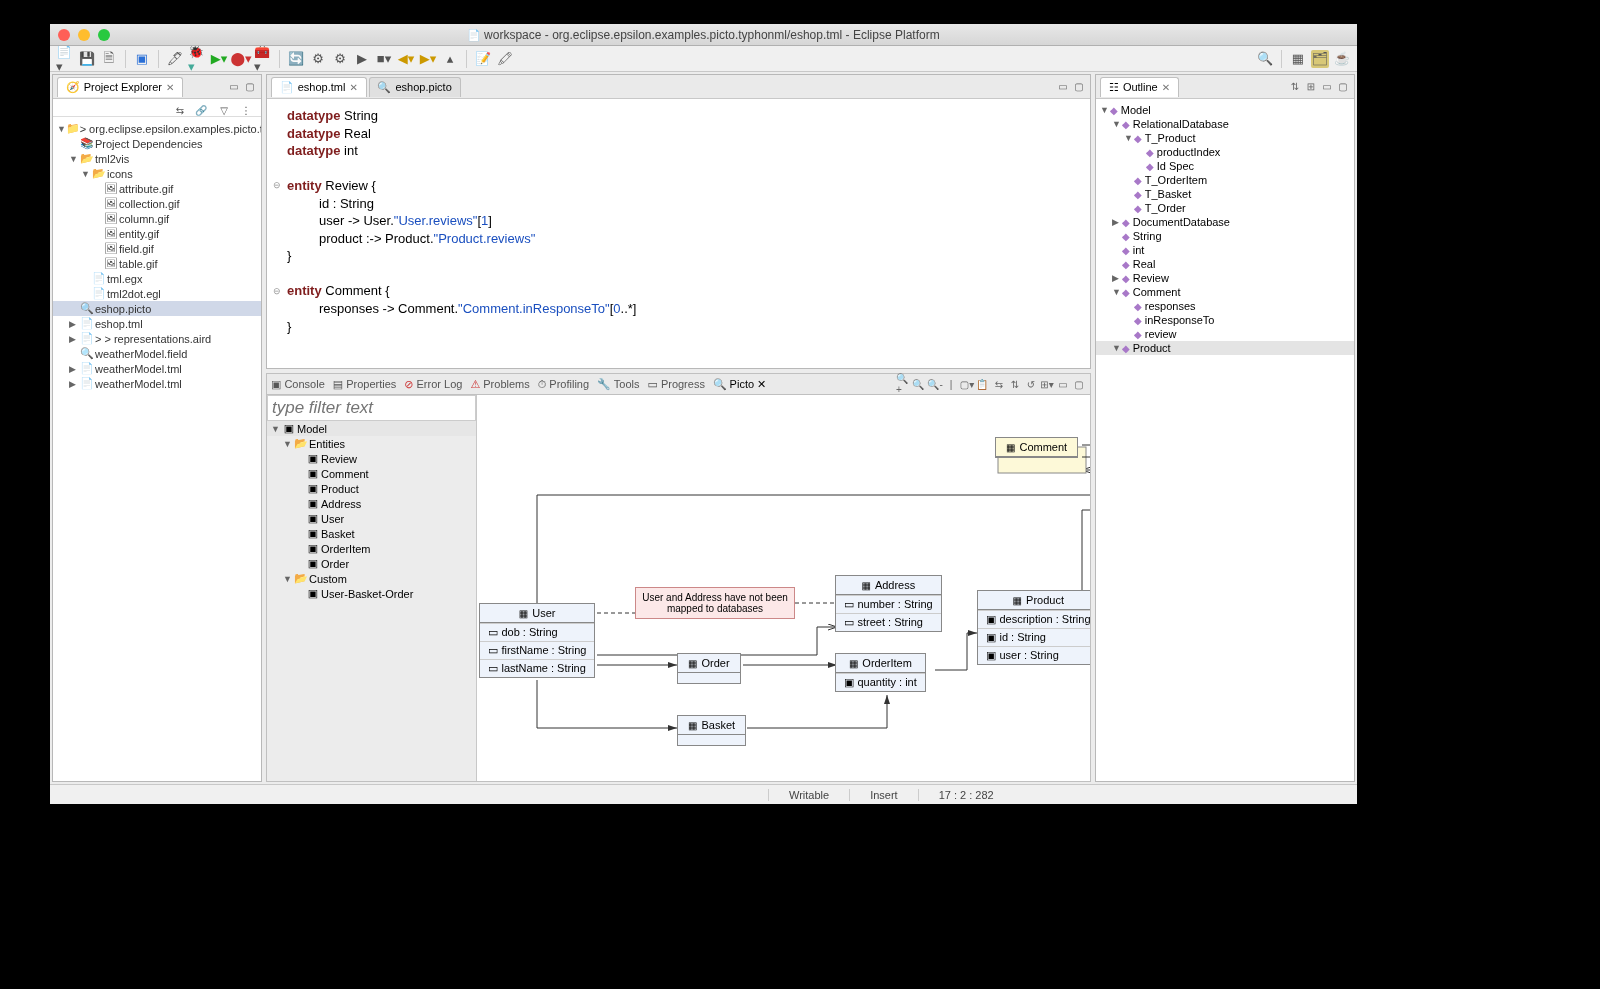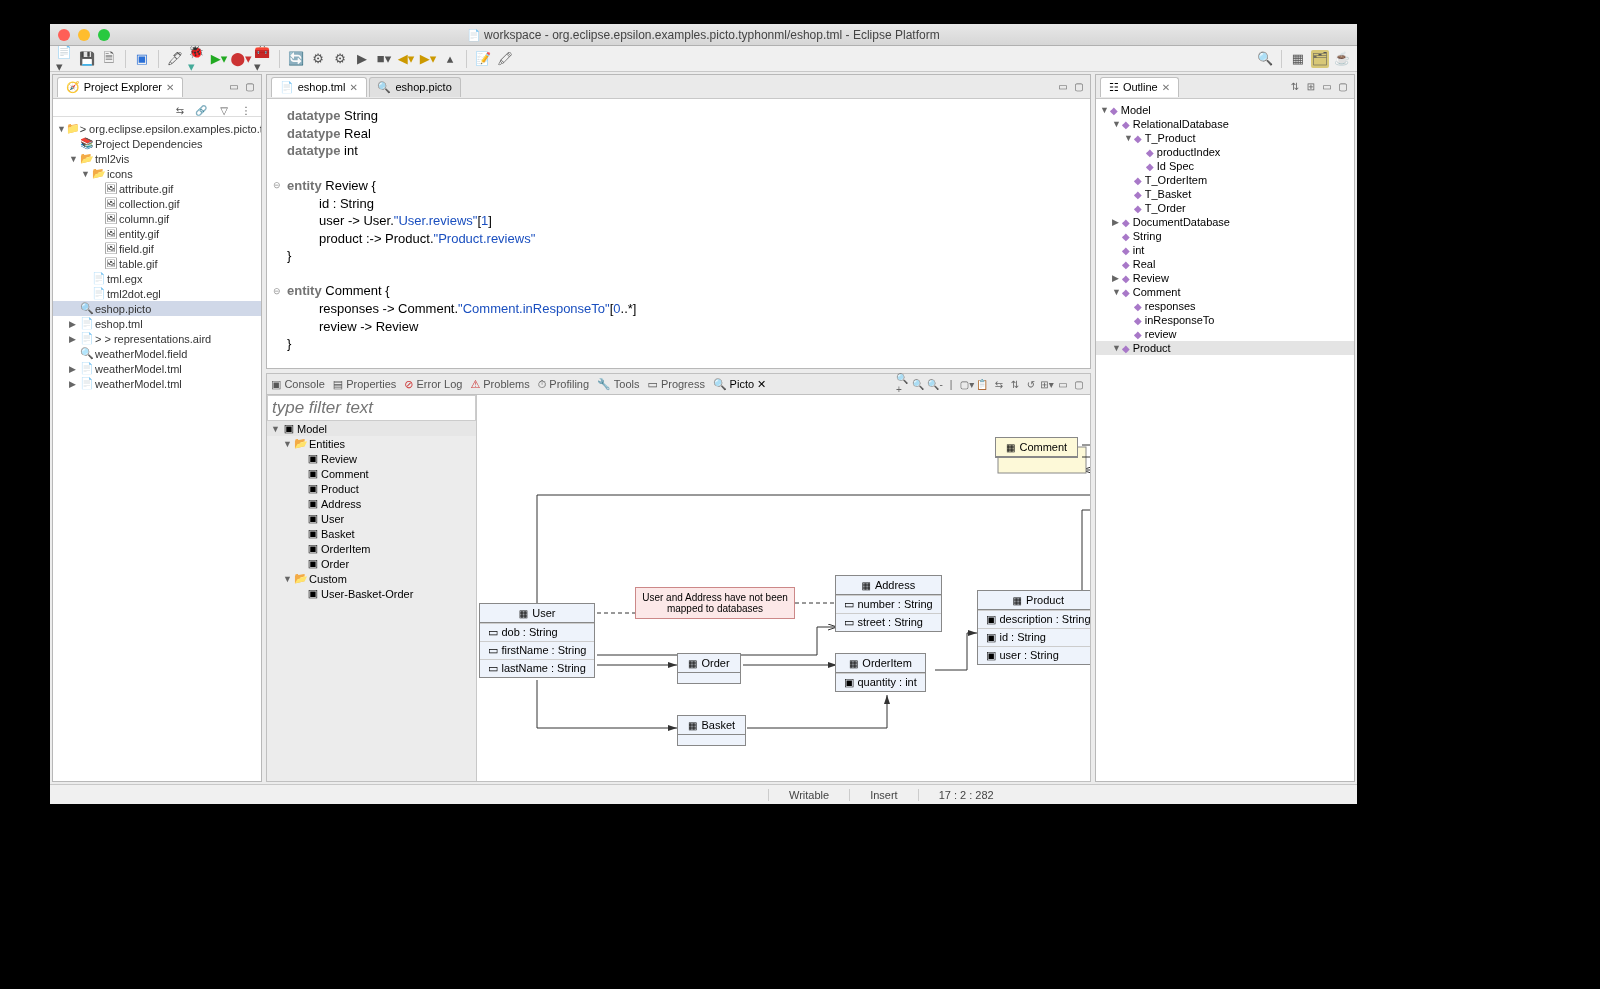--- a/index.html
+++ b/index.html
@@ -31,21 +31,21 @@
 .tree-node.sel { background: #d0d8e8; }
 .tree-node .arrow { width: 10px; font-size: 9px; color: #666; display: inline-block; }
 .tree-node .icon { width: 16px; font-size: 11px; text-align: center; }
 .indent0 { padding-left: 4px; } .indent1 { padding-left: 16px; } .indent2 { padding-left: 28px; } .indent3 { padding-left: 40px; }
 
 
 .center-col { flex: 1; display: flex; flex-direction: column; margin: 2px; min-width: 0; }
 .editor-area { height: 295px; display: flex; flex-direction: column; }
 .editor { flex: 1; background: #fff; font-family: "Menlo", "Consolas", monospace; font-size: 13px; padding: 8px 20px; overflow: auto; position: relative; line-height: 1.35; }
 .editor .fold { position: absolute; left: 6px; color: #999; font-size: 9px; cursor: pointer; }
-.kw { color: #737373; font-weight: bold; }
+.kw { color: #7f1d1d; font-weight: bold; }
 .str { color: #1a4fbf; }
 .num { color: #1a4fbf; }
 
 
 .bottom-area { flex: 1; display: flex; flex-direction: column; margin-top: 4px; }
 .views-tabbar { height: 22px; background: #eaeaea; border: 1px solid #c0c0c0; display: flex; align-items: center; font-size: 11px; padding: 0 4px; gap: 8px; }
 .views-tabbar .vtab { color: #555; cursor: pointer; display: flex; align-items: center; gap: 3px; }
 .views-tabbar .vtab.active { color: #000; font-weight: 500; }
 .picto-body { flex: 1; display: flex; border: 1px solid #c0c0c0; border-top: none; min-height: 0; }
 .picto-tree { width: 210px; border-right: 1px solid #c8c8c8; display: flex; flex-direction: column; }
@@ -259,21 +259,20 @@
 <div><span class="kw">datatype</span> <span>int</span></div>
 <div>&nbsp;</div>
 <div><span class="fold" style="top:80px">⊖</span><span class="kw">entity</span> <span>Review {</span></div>
 <div style="padding-left:32px"><span>id : String</span></div>
 <div style="padding-left:32px"><span>user -&gt; User.</span><span class="str">"User.reviews"</span><span>[</span><span class="num">1</span><span>]</span></div>
 <div style="padding-left:32px"><span>product :-&gt; Product.</span><span class="str">"Product.reviews"</span></div>
 <div><span>}</span></div>
 <div>&nbsp;</div>
 <div><span class="fold" style="top:186px">⊖</span><span class="kw">entity</span> <span>Comment {</span></div>
 <div style="padding-left:32px"><span>responses -&gt; Comment.</span><span class="str">"Comment.inResponseTo"</span><span>[</span><span class="num">0</span><span>..*]</span></div>
-<div style="padding-left:32px"><span>review -&gt; Review</span></div>
 <div><span>}</span></div>
         </div>
       </div>
 
       <div class="bottom-area">
         <div class="views-tabbar">
           <span class="vtab">▣ <span>Console</span></span>
           <span class="vtab">▤ <span>Properties</span></span>
           <span class="vtab">
               <span style="color:#c33">⊘</span> 

